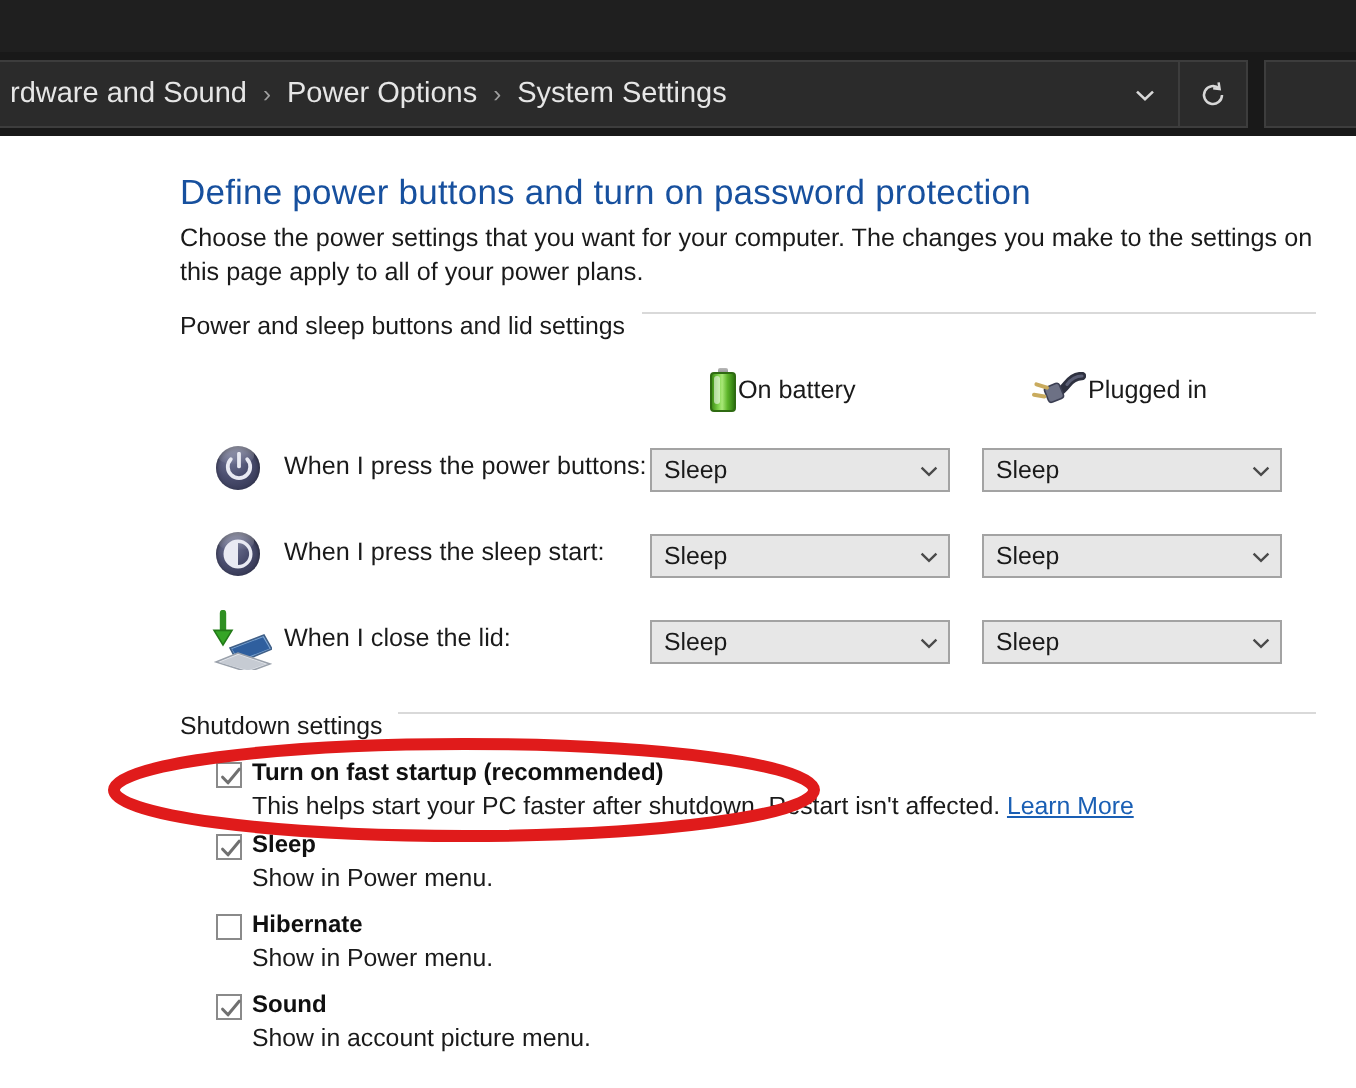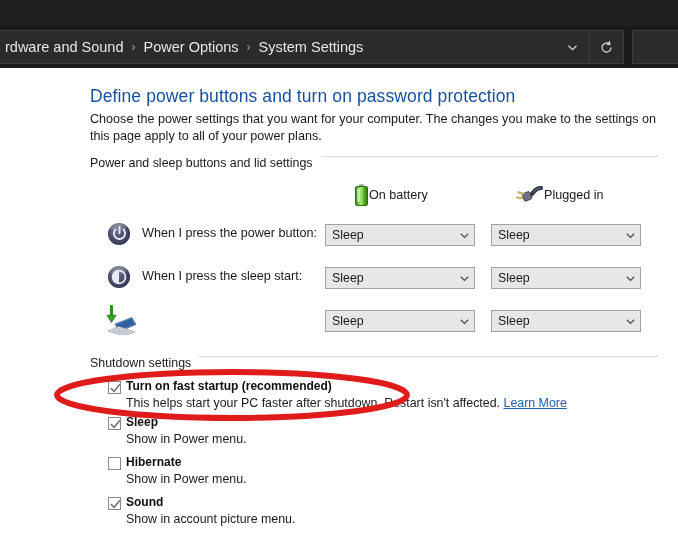--- a/index.html
+++ b/index.html
@@ -302,21 +302,21 @@
       <span class="row-icon">
         <span class="orb">
           <span class="inner"></span>
           <span class="gloss"></span>
           <svg style="position:absolute;left:8px;top:7px;" width="15" height="16" viewBox="0 0 15 16">
             <path d="M3.4 3.6a5.6 5.6 0 1 0 8.2 0" fill="none" stroke="#e9eaf3" stroke-width="1.9" stroke-linecap="round"></path>
             <line x1="7.5" y1="0.9" x2="7.5" y2="7.2" stroke="#e9eaf3" stroke-width="1.9" stroke-linecap="round"></line>
           </svg>
         </span>
       </span>
-      <span class="row-label">When I press the power button:</span>
+      <span class="row-label">When I press the power buttons:</span>
       <div class="combo" style="left:235px; top:6px; width:150px;">
         <span class="cval">Sleep</span>
         <span class="carrow">
           <svg width="11" height="11" viewBox="0 0 11 11">
               <polyline points="1.8,3.8 5.5,7.4 9.2,3.8" fill="none" stroke="#4a4a4a" stroke-width="1.2"></polyline>
             </svg>
         </span>
       </div>
       <div class="combo" style="left:401px; top:6px; width:150px;">
         <span class="cval">Sleep</span>
@@ -364,20 +364,21 @@
           <g transform="translate(2,9)">
             <polygon points="9,10 26,3.5 30,10.5 13,17.5" fill="#7fa8d6" stroke="#3f5f87" stroke-width="0.8"></polygon>
             <polygon points="10,10.5 25.5,4.6 28.8,10.2 13.6,16.3" fill="#2f5f9e"></polygon>
             <polygon points="2,17 13,12.5 29,18 18,22" fill="#e6e9ee" stroke="#9aa1ab" stroke-width="0.8"></polygon>
             <polygon points="3.5,17.2 13.2,13.4 27,18.1 18,21.2" fill="#c6cbd3"></polygon>
           </g>
           <path d="M7.5 1.5 L7.5 12.5" stroke="#2f8f22" stroke-width="3.2" fill="none" stroke-linecap="round"></path>
           <polygon points="3.0,10.2 12.0,10.2 7.5,17.5" fill="#35a526" stroke="#237a18" stroke-width="0.8"></polygon>
         </svg>
       </span>
+      <span class="row-label">When I close the lid:</span>
       <div class="combo" style="left:235px; top:6px; width:150px;">
         <span class="cval">Sleep</span>
         <span class="carrow">
           <svg width="11" height="11" viewBox="0 0 11 11">
               <polyline points="1.8,3.8 5.5,7.4 9.2,3.8" fill="none" stroke="#4a4a4a" stroke-width="1.2"></polyline>
             </svg>
         </span>
       </div>
       <div class="combo" style="left:401px; top:6px; width:150px;">
         <span class="cval">Sleep</span>

